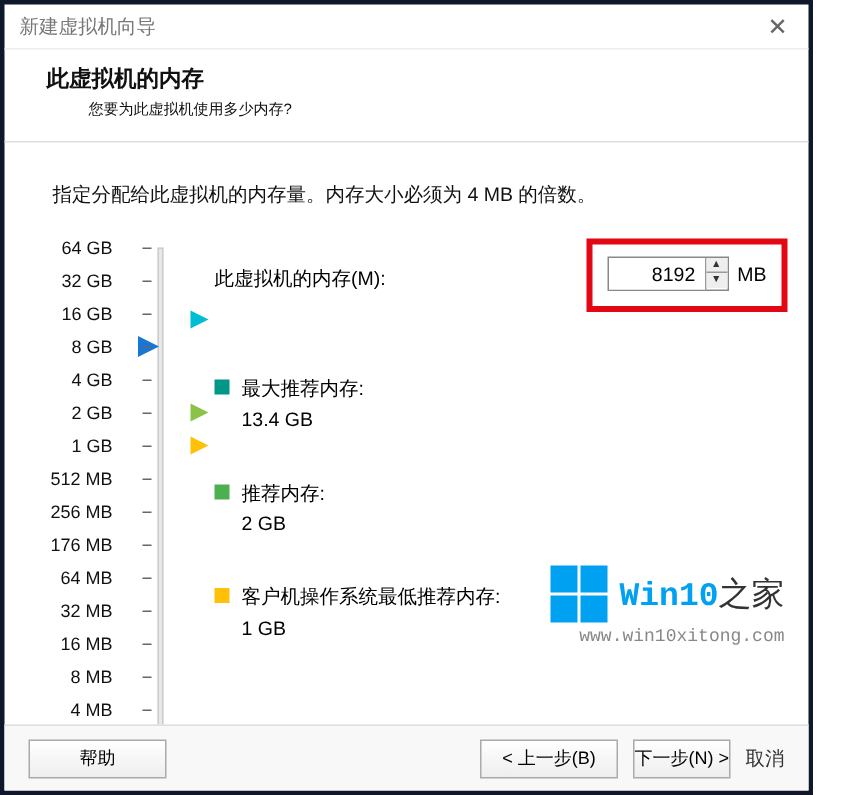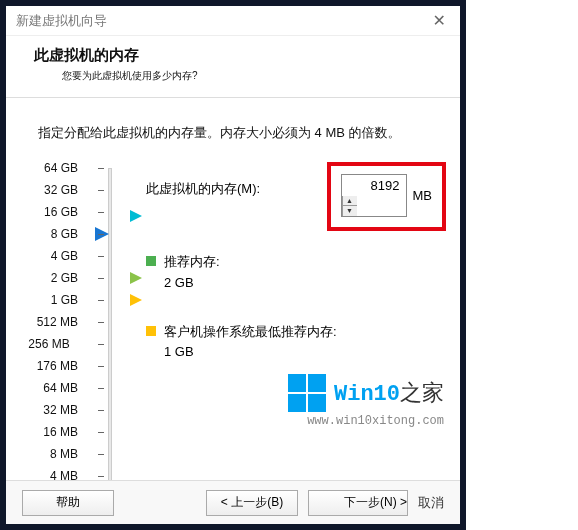--- a/index.html
+++ b/index.html
@@ -6,22 +6,22 @@
   html, body {
     margin: 0; padding: 0;
     width: 578px; height: 530px;
     font-family: "Microsoft YaHei", "Segoe UI", Tahoma, sans-serif;
     font-size: 13px;
     background: #fff;
     color: #000;
     overflow: hidden;
   }
   .window {
-    width: 466px; height: 530px;
-    border: 6px solid #0f172a;
+    width: 542px; height: 530px;
+    border: 3px solid #0f172a;
     background: #fff;
     position: relative;
   }
   .titlebar {
     height: 30px;
     display: flex;
     align-items: center;
     justify-content: space-between;
     padding: 0 8px 0 10px;
     color: #777;
@@ -88,21 +88,20 @@
     display: flex;
     align-items: center;
     gap: 6px;
     background: #fff;
   }
   .spinner {
     display: inline-flex;
     align-items: stretch;
     border: 1px solid #888;
     background: #fff;
-    flex-direction: column;
   }
   .spinner input {
     width: 64px;
     border: none;
     text-align: right;
     padding: 3px 6px;
     font-size: 13px;
     outline: none;
   }
   .spinbtns {
@@ -250,21 +249,21 @@
     height: 26px;
     border: 1px solid #aaa;
     background: linear-gradient(#fff, #eee);
     font-size: 12px;
     cursor: pointer;
     display: flex;
     align-items: center;
     justify-content: center;
   }
   .footer .spacer { flex: 1; }
-  .btn.trunc { min-width: 60px; overflow: hidden; white-space: nowrap; padding-left: 35px; }
+  .btn.trunc { min-width: 60px; overflow: hidden; white-space: nowrap; }
   .cancel-lbl { color: #333; }
 </style>
 </head>
 <body>
 
 <div class="window">
 
   <div class="titlebar">
     <span>新建虚拟机向导</span>
     <span class="close-x">✕</span>
@@ -310,38 +309,45 @@
         <div class="tick" style="top: 66px;">8 GB</div>
         <div class="tickmark" style="top: 66px;"></div>
         <div class="tick" style="top: 88px;">4 GB</div>
         <div class="tickmark" style="top: 88px;"></div>
         <div class="tick" style="top: 110px;">2 GB</div>
         <div class="tickmark" style="top: 110px;"></div>
         <div class="tick" style="top: 132px;">1 GB</div>
         <div class="tickmark" style="top: 132px;"></div>
         <div class="tick" style="top: 154px;">512 MB</div>
         <div class="tickmark" style="top: 154px;"></div>
-        <div class="tick" style="top: 176px; text-align: center;">256 MB</div>
+        <div class="tick" style="top: 176px;">256 MB</div>
         <div class="tickmark" style="top: 176px;"></div>
         <div class="tick" style="top: 198px;">176 MB</div>
         <div class="tickmark" style="top: 198px;"></div>
         <div class="tick" style="top: 220px;">64 MB</div>
         <div class="tickmark" style="top: 220px;"></div>
         <div class="tick" style="top: 242px;">32 MB</div>
         <div class="tickmark" style="top: 242px;"></div>
         <div class="tick" style="top: 264px;">16 MB</div>
         <div class="tickmark" style="top: 264px;"></div>
         <div class="tick" style="top: 286px;">8 MB</div>
         <div class="tickmark" style="top: 286px;"></div>
         <div class="tick" style="top: 308px;">4 MB</div>
         <div class="tickmark" style="top: 308px;"></div>
       </div>
 
     <div class="recs">
       <div class="recitem">
+        <div class="sq teal"></div>
+        <div class="rectext">
+          <div>最大推荐内存:</div>
+          <div>13.4 GB</div>
+        </div>
+      </div>
+      <div class="recitem">
         <div class="sq green"></div>
         <div class="rectext">
           <div>推荐内存:</div>
           <div>2 GB</div>
         </div>
       </div>
       <div class="recitem">
         <div class="sq yellow"></div>
         <div class="rectext">
           <div>客户机操作系统最低推荐内存:</div>

